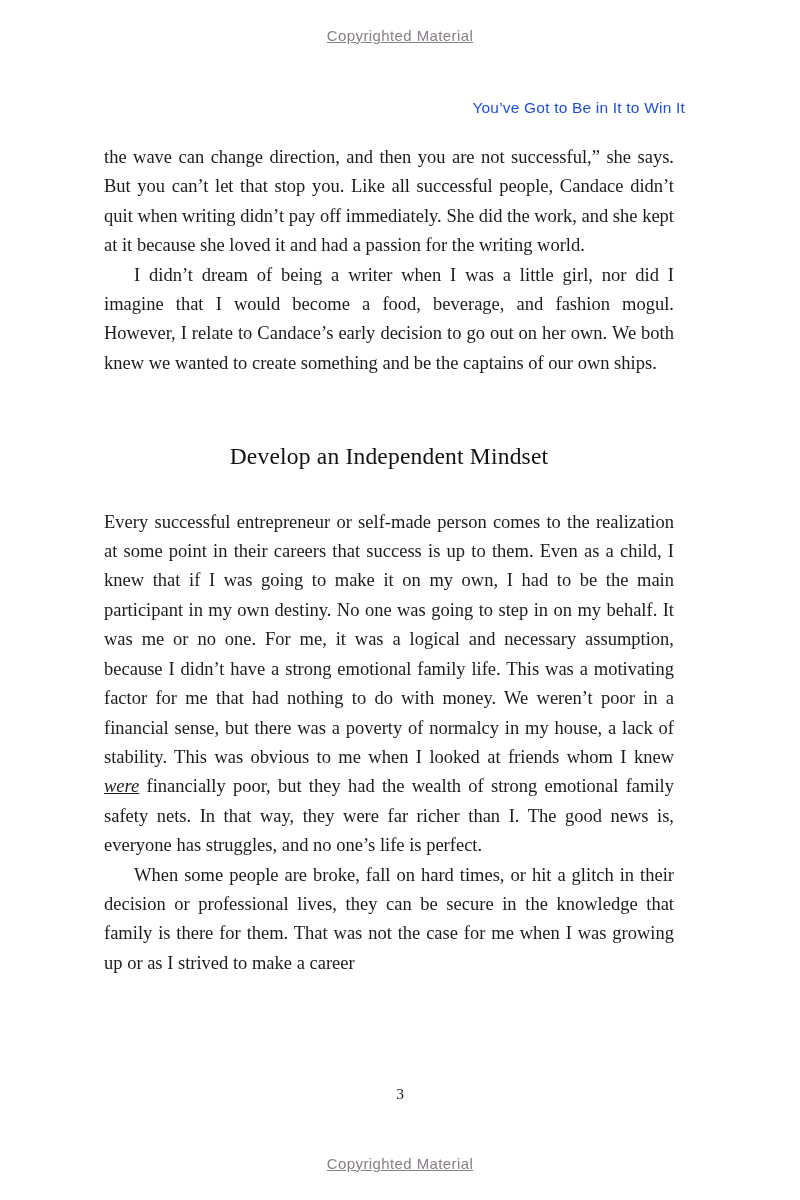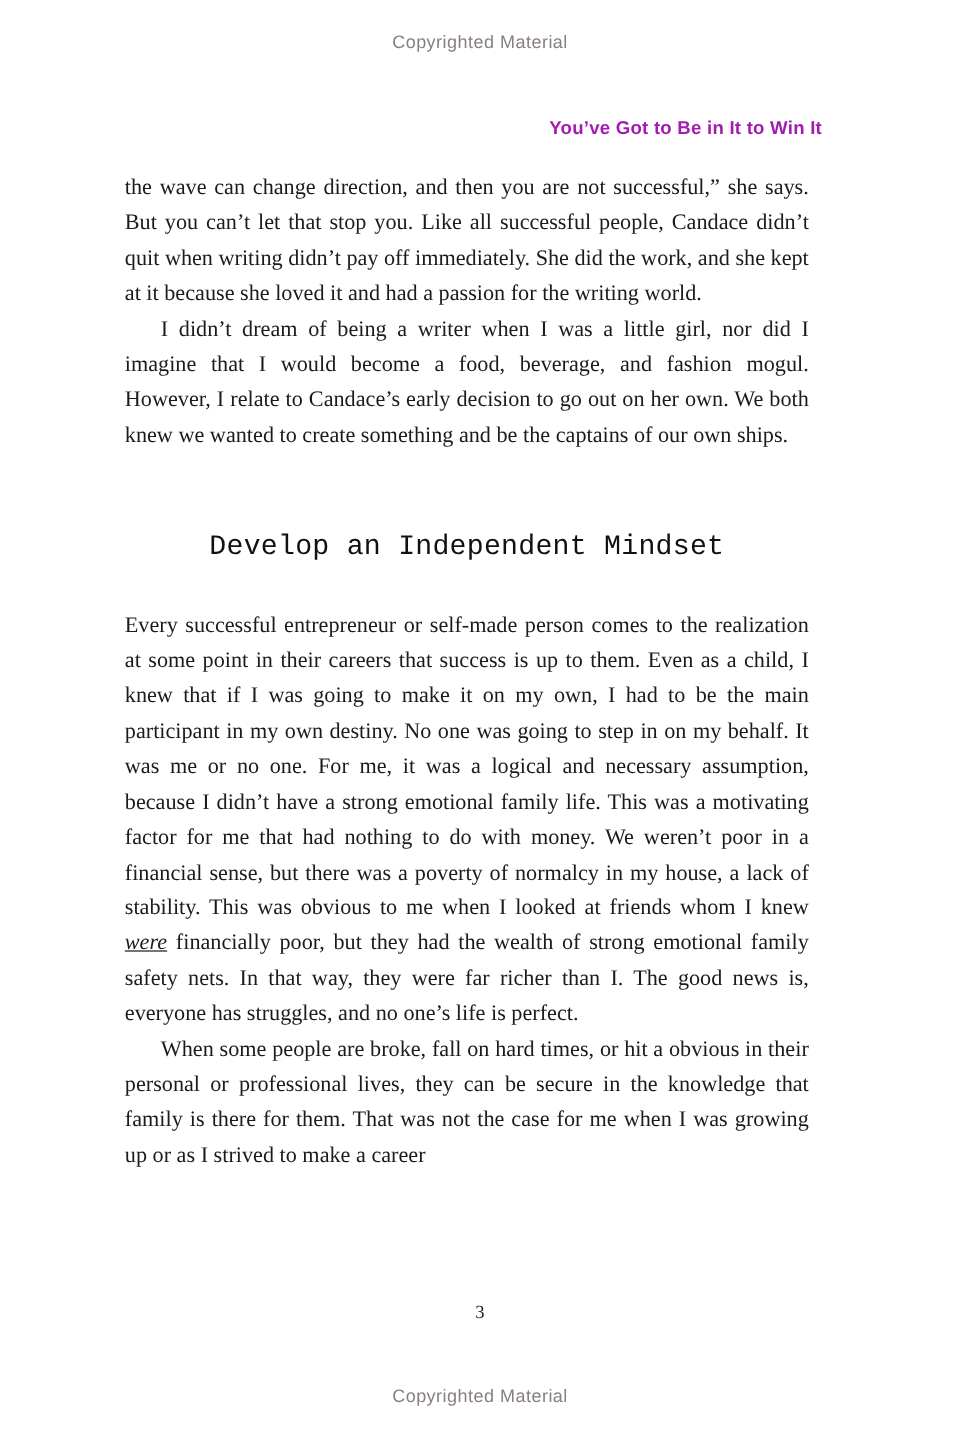--- a/index.html
+++ b/index.html
@@ -18,54 +18,54 @@
   }
   .copyright {
     position: absolute;
     left: 0;
     width: 100%;
     text-align: center;
     font-family: "Liberation Sans", sans-serif;
     font-size: 15px;
     color: #877e87;
     letter-spacing: 0.4px;
+    text-decoration: underline;
   }
   .copyright.top { top: 27px; }
   .copyright.bottom { top: 1155px; }
   .running-header {
     position: absolute;
     top: 99px;
     left: 115px;
     width: 570px;
     text-align: right;
     font-family: "Liberation Sans", sans-serif;
     font-size: 15.5px;
-    color: #a21caf;
+    color: #1d4ed8;
     letter-spacing: 0.2px;
-    font-weight: bold;
   }
   .body-text {
     position: absolute;
     top: 143px;
     left: 104px;
     width: 570px;
     font-size: 18.5px;
     line-height: 29.4px;
     text-align: justify;
     color: #1b1b1b;
   }
   .body-text p {
     margin: 0;
     padding: 0;
   }
   .body-text p.indent {
     text-indent: 30px;
   }
   .section-heading {
-    font-family: Liberation Mono, monospace;
+    font-family: Liberation Serif, serif;
     font-weight: 400;
     font-size: 23.5px;
     letter-spacing: 0.2px;
     text-align: center;
     color: #111111;
     margin: 64px 0 36px 0;
   }
   .page-number {
     position: absolute;
     top: 1085px;
@@ -90,21 +90,21 @@
   <div class="body-text">
 
     <p class="noindent"><span>the wave can change direction, and then you are not successful,” she says. But you can’t let that stop you. Like all successful people, Candace didn’t quit when writing didn’t pay off immediately. She did the work, and she kept at it because she loved it and had a passion for the writing world.</span></p>
 
     <p class="indent"><span>I didn’t dream of being a writer when I was a little girl, nor did I imagine that I would become a food, beverage, and fashion mogul. However, I relate to Candace’s early decision to go out on her own. We both knew we wanted to create something and be the captains of our own ships.</span></p>
 
     <h2 class="section-heading">Develop an Independent Mindset</h2>
 
     <p class="noindent"><span>Every successful entrepreneur or self-made person comes to the realization at some point in their careers that success is up to them. Even as a child, I knew that if I was going to make it on my own, I had to be the main participant in my own destiny. No one was going to step in on my behalf. It was me or no one. For me, it was a logical and necessary assumption, because I didn’t have a strong emotional family life. This was a motivating factor for me that had nothing to do with money. We weren’t poor in a financial sense, but there was a poverty of normalcy in my house, a lack of stability. This was obvious to me when I looked at friends whom I knew </span><em>were</em><span> financially poor, but they had the wealth of strong emotional family safety nets. In that way, they were far richer than I. The good news is, everyone has struggles, and no one’s life is perfect.</span></p>
 
-    <p class="indent"><span>When some people are broke, fall on hard times, or hit a obvious in their personal or professional lives, they can be secure in the knowledge that family is there for them. That was not the case for me when I was growing up or as I strived to make a career</span></p>
+    <p class="indent"><span>When some people are broke, fall on hard times, or hit a glitch in their decision or professional lives, they can be secure in the knowledge that family is there for them. That was not the case for me when I was growing up or as I strived to make a career</span></p>
 
   </div>
 
   <div class="page-number">3</div>
 
   <div class="copyright bottom">Copyrighted Material</div>
 
 </div>
 
 </body></html>

